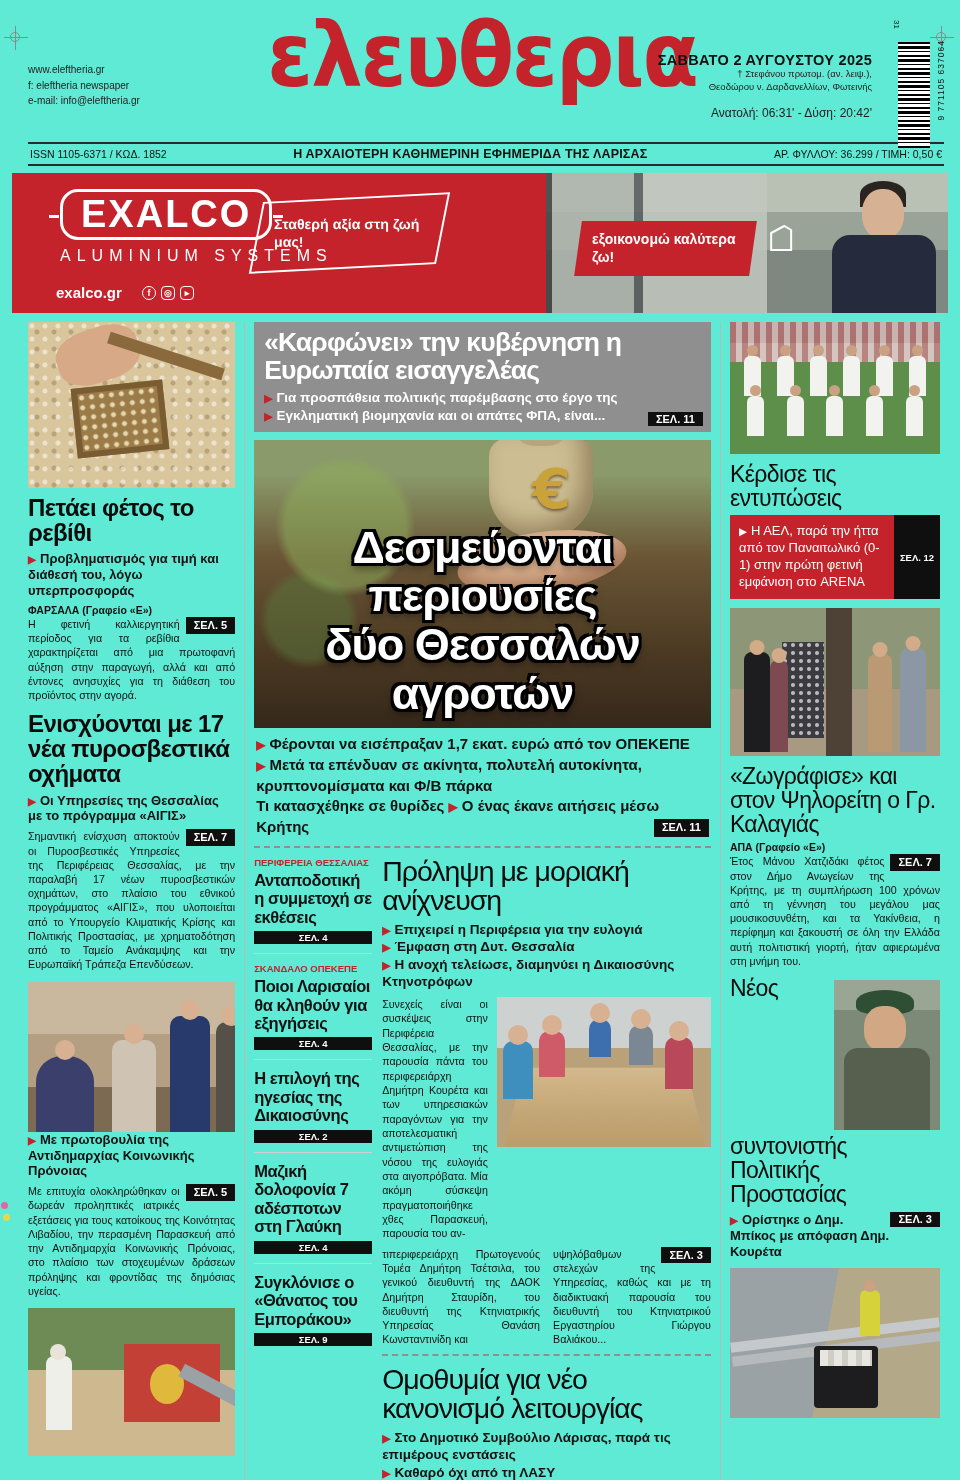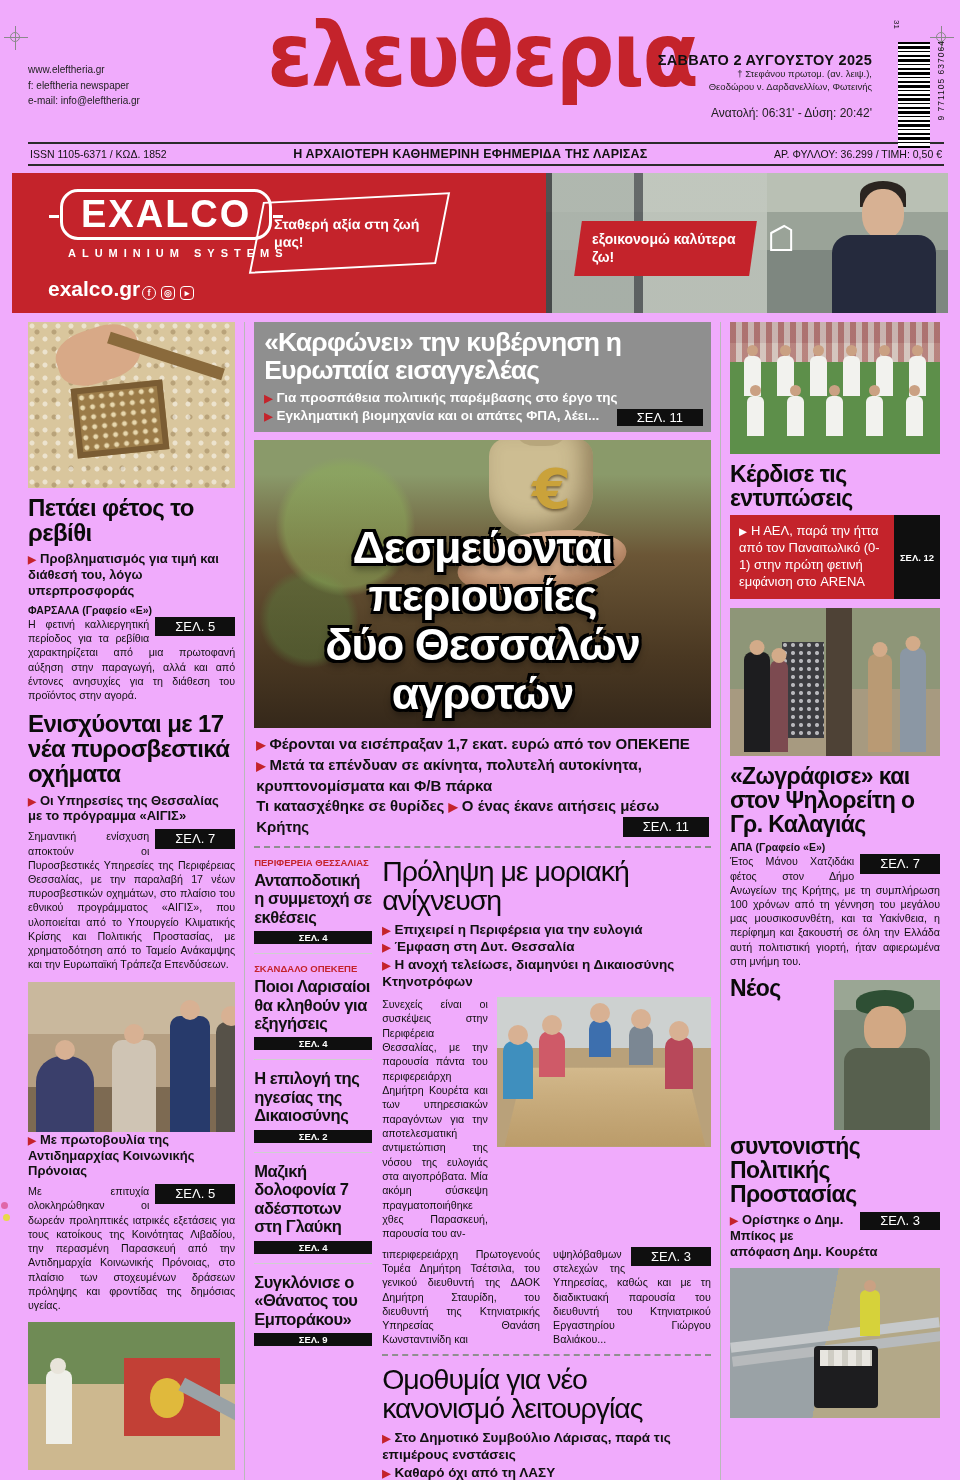--- a/index.html
+++ b/index.html
@@ -1,18 +1,18 @@
 <!DOCTYPE html>
 <html><head>
 <meta charset="utf-8">
 <style>
   * { margin:0; padding:0; box-sizing:border-box; }
   html,body { background:#fff; }
   body { width:960px; height:1480px; font-family:"Liberation Sans",sans-serif; color:#111; }
-  .page { position:relative; width:960px; height:1480px; overflow:hidden; background:#f0abfc; }
+  .page { position:relative; width:960px; height:1480px; overflow:hidden; background:#5eead4; }
 
   
   .regmark { position:absolute; width:20px; height:20px; }
   .regmark::before { content:""; position:absolute; left:9px; top:-2px; width:1px; height:24px; background:#8a8a8a; }
   .regmark::after  { content:""; position:absolute; top:9px; left:-2px; height:1px; width:24px; background:#8a8a8a; }
   .regmark .ring { position:absolute; left:4px; top:4px; width:10px; height:10px; border:1px solid #8a8a8a; border-radius:50%; }
   .rm-tl { left:6px; top:28px; } .rm-tr { right:8px; top:28px; }
   .colordot { position:absolute; width:7px; height:7px; border-radius:50%; }
   .dot-pink { left:1px; top:1202px; background:#e066a8; }
   .dot-yellow { left:3px; top:1214px; background:#e8d84a; }
@@ -39,25 +39,25 @@
   .issue-bar .small { font-size:10.5px; color:#111; }
   .issue-bar .tagline { font-size:12.5px; font-weight:800; letter-spacing:.2px; }
 
   
   .ad { margin:7px 12px 9px 12px; height:140px; display:flex; }
   .ad-left { flex:0 0 57%; background:#c4232b; color:#fff; position:relative; padding:16px 0 0 48px; }
   .exalco-box { display:inline-block; border:3px solid #fff; border-radius:18px; padding:1px 18px;
      font-size:38px; font-weight:800; letter-spacing:2px; position:relative; }
   .exalco-box::before { content:""; position:absolute; left:-14px; top:50%; width:10px; height:3px; background:#fff; }
   .exalco-box::after  { content:""; position:absolute; right:-14px; top:50%; width:10px; height:3px; background:#fff; }
-  .ad-sub { font-size:11px; font-weight:700; letter-spacing:6px; margin:7px 0 0 8px; }
+  .ad-sub { font-size:16px; font-weight:400; letter-spacing:6px; margin:7px 0 0 0; }
   .slogan-par { position:absolute; left:245px; top:24px; width:185px; height:72px; border:2px solid #fff;
      transform:skewX(-14deg) rotate(-3deg); display:flex; align-items:center; }
   .slogan-par span { transform:skewX(14deg) rotate(3deg); font-size:14px; font-weight:700; padding-left:16px; line-height:1.3; }
-  .ad-site { position:absolute; left:36px; bottom:12px; font-size:21px; font-weight:800; }
+  .ad-site { position:absolute; left:44px; bottom:12px; font-size:15px; font-weight:800; }
   .socials { position:absolute; left:130px; bottom:13px; display:flex; gap:5px; }
   .soc { width:14px; height:14px; border:1.5px solid #fff; color:#fff; font-size:9px; font-weight:700;
      display:flex; align-items:center; justify-content:center; }
   .soc.round { border-radius:50%; }
   .soc.sq { border-radius:4px; }
   .ad-right { flex:1; position:relative; overflow:hidden;
      background:linear-gradient(180deg,#b9c0b4 0 28%,#9aa398 28% 55%,#7e8780 55% 100%); }
   .win-frame { position:absolute; left:0; top:0; width:55%; height:100%;
      background:linear-gradient(90deg,#3c3f41 0 6px,#aeb6ae 6px 40%,#565a5c 40% 44%,#c2c8bf 44% 100%); opacity:.85; }
   .man { position:absolute; right:6px; top:8px; width:120px; height:132px; }
@@ -69,22 +69,22 @@
   .ad-label span { display:block; transform:skewX(8deg); font-size:14px; font-weight:700; line-height:1.25; }
   .energy-ico { position:absolute; right:-40px; top:2px; transform:skewX(8deg); }
 
   
   .cols { display:flex; margin:0 20px 0 28px; }
   .col-l { width:220px; padding-right:9px; border-right:1px solid #b9b9b9; }
   .col-c { width:482px; padding:0 9px; border-right:1px solid #b9b9b9; }
   .col-r { width:222px; padding-left:9px; }
 
   .ar { color:#c4232b; font-size:.8em; margin-right:4px; font-style:normal; }
-  .pg { display:inline-block; float:right; background:#0f0f0f; color:#fff; font-size:13px;
-        font-weight:400; padding:1px 20px; margin-left:6px; }
+  .pg { display:inline-block; float:right; background:#0f0f0f; color:#fff; font-size:11px;
+        font-weight:700; padding:1px 8px; margin-left:6px; }
   h2 { color:#0b0b0b; }
 
   
   .l-art { margin-bottom:10px; }
   .l-title { font-size:24px; font-weight:800; letter-spacing:-.6px; line-height:1.03; margin:8px 0 6px; }
   .bullet { font-size:13px; font-weight:700; line-height:1.22; margin-bottom:5px; }
   .dateline { font-size:10.5px; font-weight:800; margin-bottom:1px; }
   .bodytxt { font-size:10.7px; line-height:1.33; text-align:justify; }
   .photo { position:relative; overflow:hidden; }
 
@@ -164,21 +164,21 @@
   .ph-meeting .m2 { left:42px; top:34px; width:26px; height:46px; background:#cf5a68; }
   .ph-meeting .m3 { left:92px; top:22px; width:22px; height:38px; background:#3d6fae; }
   .ph-meeting .m4 { left:132px; top:28px; width:24px; height:40px; background:#7b8793; }
   .ph-meeting .m5 { left:168px; top:40px; width:28px; height:52px; background:#b8485a; }
   .cont-row { display:flex; gap:13px; margin-top:6px; }
   .cont-col { flex:1; font-size:10.7px; line-height:1.34; text-align:justify; }
   .pgblock { width:46px; background:#0f0f0f; color:#fff; display:flex; align-items:center;
      justify-content:center; font-size:9.5px; font-weight:700; flex:none; }
 
   
-  .r-title { font-size:23px; font-weight:700; letter-spacing:-.6px; line-height:1.05; margin:8px 0 5px; }
+  .r-title { font-size:23px; font-weight:400; letter-spacing:-.6px; line-height:1.05; margin:8px 0 5px; }
   .ph-team { height:132px;
      background:linear-gradient(180deg,#b99a97 0 16%,#cbb6ae 16% 30%,#5d8f4a 30% 100%); }
   .ph-team::before { content:""; position:absolute; left:0; top:0; right:0; height:30%;
      background:repeating-linear-gradient(90deg, rgba(150,40,40,.35) 0 6px, rgba(230,225,220,.35) 6px 12px); }
   .prow { position:absolute; left:6px; right:6px; display:flex; justify-content:space-around; }
   .prow-1 { top:34px; } .prow-2 { top:74px; }
   .player { width:17px; height:40px; background:#f2f2ee; border-radius:6px 6px 0 0; position:relative; }
   .player::before { content:""; position:absolute; left:3px; top:-11px; width:11px; height:11px; border-radius:50%; background:#caa183; }
   .redbox { display:flex; background:#c4232b; margin:5px 0 9px; }
   .redbox .rb-t { flex:1; color:#fff; font-size:13px; font-weight:400; line-height:1.3; padding:8px 9px; }
@@ -325,21 +325,21 @@
         <div class="p-worker"></div>
       </div>
 
     </aside>
 
     <section class="col-c">
 
       <div class="topbox">
         <h1>«Καρφώνει» την κυβέρνηση η Ευρωπαία εισαγγελέας</h1>
         <div class="tb-b"><span class="ar">▶</span><span>Για προσπάθεια πολιτικής παρέμβασης στο έργο της</span></div>
-        <div class="tb-b"><span class="ar">▶</span><span>Εγκληματική βιομηχανία και οι απάτες ΦΠΑ, λέει...</span></div>
+        <div class="tb-b"><span class="ar">▶</span><span>Εγκληματική βιομηχανία και οι απάτες ΦΠΑ, είναι...</span></div>
         <span class="pg">ΣΕΛ. 11</span>
       </div>
 
       <div class="photo mainphoto">
         <div class="moneybag"></div>
         <div class="euro-sign">€</div>
         <div class="hold-hand"></div>
         <div class="headline-ov">
           <div>Δεσμεύονται περιουσίες</div>
           <div>δύο Θεσσαλών αγροτών</div>

